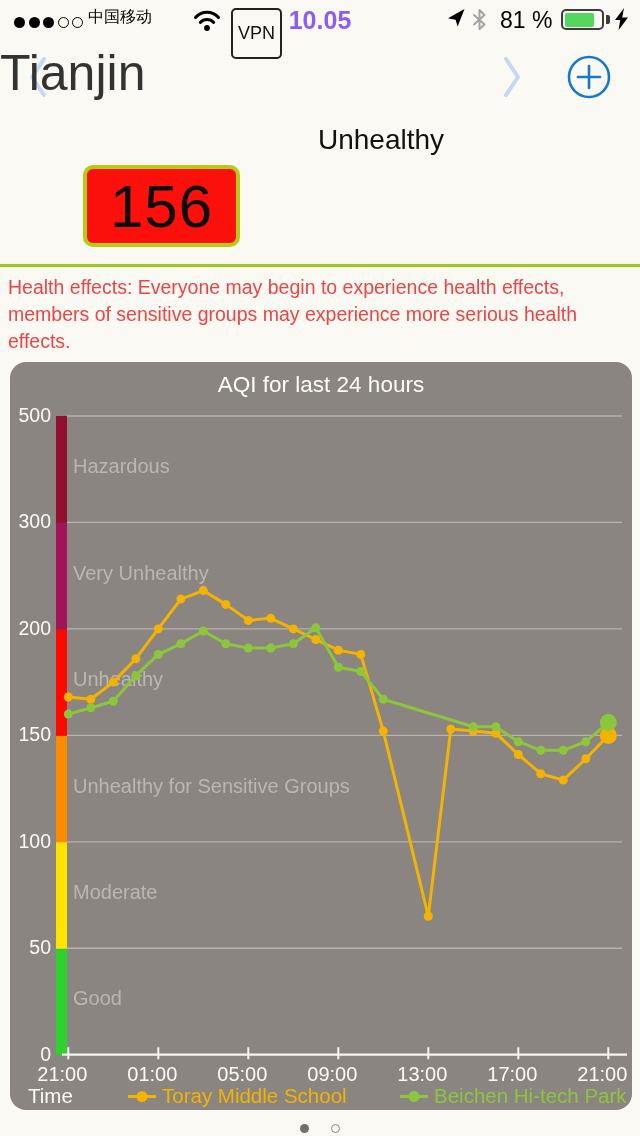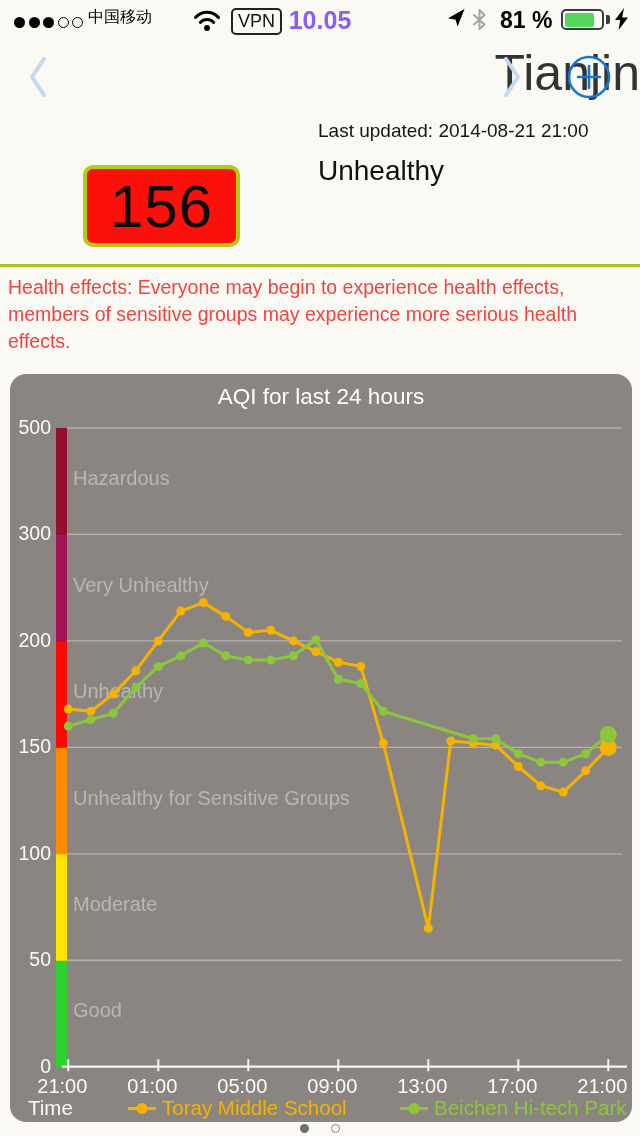--- a/index.html
+++ b/index.html
@@ -4,38 +4,38 @@
 <style>
   html,body{margin:0;padding:0;}
   body{width:640px;height:1136px;background:#faf9f4;font-family:"Liberation Sans",sans-serif;position:relative;overflow:hidden;}
   .abs{position:absolute;}
   
   .status-bar{position:absolute;left:0;top:0;width:640px;height:42px;}
   .sig-dot{display:inline-block;width:11px;height:11px;border-radius:50%;margin-right:3.5px;box-sizing:border-box;}
   .sig-dot.on{background:#000;}
   .sig-dot.off{border:1.6px solid #000;background:transparent;}
   .carrier{position:absolute;left:88px;top:7px;font-size:16px;color:#000;}
-  .vpn{position:absolute;left:231px;top:8px;border:2px solid #222;border-radius:5px;font-size:18px;color:#111;padding:0 5px;height:23px;line-height:22px;}
+  .vpn{position:absolute;left:231px;top:8px;border:2px solid #222;border-radius:5px;font-size:18px;color:#111;padding:12px 5px;height:23px;line-height:22px;}
   .stime{position:absolute;left:0;right:0;top:6px;text-align:center;font-size:25px;font-weight:bold;color:#8b5cf6;}
-  .batt-pct{position:absolute;left:500px;top:7px;font-size:23px;color:#000;font-weight:bold;}
+  .batt-pct{position:absolute;left:500px;top:7px;font-size:23px;color:#000;}
   .battery{position:absolute;left:561px;top:9px;width:43px;height:21px;border:2px solid #3c3c3c;border-radius:5px;box-sizing:border-box;padding:1.5px;}
   .battery-fill{height:100%;border-radius:2px;width:83%;}
   .battery-tip{position:absolute;left:606px;top:15px;width:4px;height:9px;background:#3c3c3c;border-radius:0 2px 2px 0;}
   
-  .nav-title{position:absolute;left:0;right:0;top:44px;text-align:right;font-size:50px;color:#333;}
+  .nav-title{position:absolute;left:0;right:0;top:44px;text-align:left;font-size:50px;color:#333;}
   
   .aqi-box{position:absolute;left:83px;top:165px;width:157px;height:82px;border-radius:10px;display:flex;align-items:center;justify-content:center;box-sizing:border-box;}
   .aqi-box span{font-size:60px;color:#0c0c0c;letter-spacing:1px;}
   .aqi-info{position:absolute;left:318px;top:120px;width:322px;color:#151515;}
   .aqi-line{font-size:19px;margin-bottom:13px;}
   .aqi-cat{font-size:28px;margin-top:4px;color:#111;}
   .divider{position:absolute;left:0;top:264px;width:640px;height:3px;}
   .health{position:absolute;left:8px;top:274px;width:627px;font-size:19.5px;line-height:27px;color:#ef4444;}
   
-  .chart-panel{position:absolute;left:10px;top:362px;width:622px;height:748px;border-radius:16px;overflow:hidden;margin-top:12px;}
+  .chart-panel{position:absolute;left:10px;top:362px;width:622px;height:748px;border-radius:16px;overflow:hidden;}
   svg text{font-family:"Liberation Sans",sans-serif;}
   
   .page-dots{position:absolute;left:0;top:1119px;width:640px;text-align:center;}
   .pdot{display:inline-block;width:9px;height:9px;border-radius:50%;margin:0 11px;box-sizing:border-box;vertical-align:middle;}
   .pdot.active{background:#6f6f6f;}
   .pdot.inactive{border:1.6px solid #858585;background:transparent;}
 </style>
 </head>
 <body>
 
@@ -77,21 +77,20 @@
   <svg class="abs" style="left:566px;top:54px;" width="46" height="46" viewBox="0 0 46 46">
     <circle cx="23" cy="23" r="20" stroke="#1578d0" stroke-width="2.6" fill="none"></circle>
     <line x1="23" y1="12" x2="23" y2="34" stroke="#1578d0" stroke-width="2.6" stroke-linecap="round"></line>
     <line x1="12" y1="23" x2="34" y2="23" stroke="#1578d0" stroke-width="2.6" stroke-linecap="round"></line>
   </svg>
 
   <div class="aqi-box" id="aqi-box" style="background: rgb(251, 16, 12); border: 4px solid rgb(179, 203, 16); text-align: right;">
     <span>156</span>
   </div>
   <div class="aqi-info">
-    <div class="aqi-line">Last updated: 2014-08-21 21:00</div>
     <div class="aqi-cat">Unhealthy</div>
   </div>
 
   <div class="divider" id="divider" style="background: rgb(160, 200, 31);"></div>
 
   <div class="health">Health effects: Everyone may begin to experience health effects, members of sensitive groups may experience more serious health effects.</div>
 
   <div class="chart-panel" id="chart-mount" style="background: rgb(138, 133, 128);"><svg width="622" height="748" viewBox="0 0 622 748">
         <text x="311" y="30" text-anchor="middle" font-size="22.5" fill="#fdfdfc">AQI for last 24 hours</text>
         <rect x="46" y="586.25" width="11" height="106.95" fill="#2fd12f"></rect>

